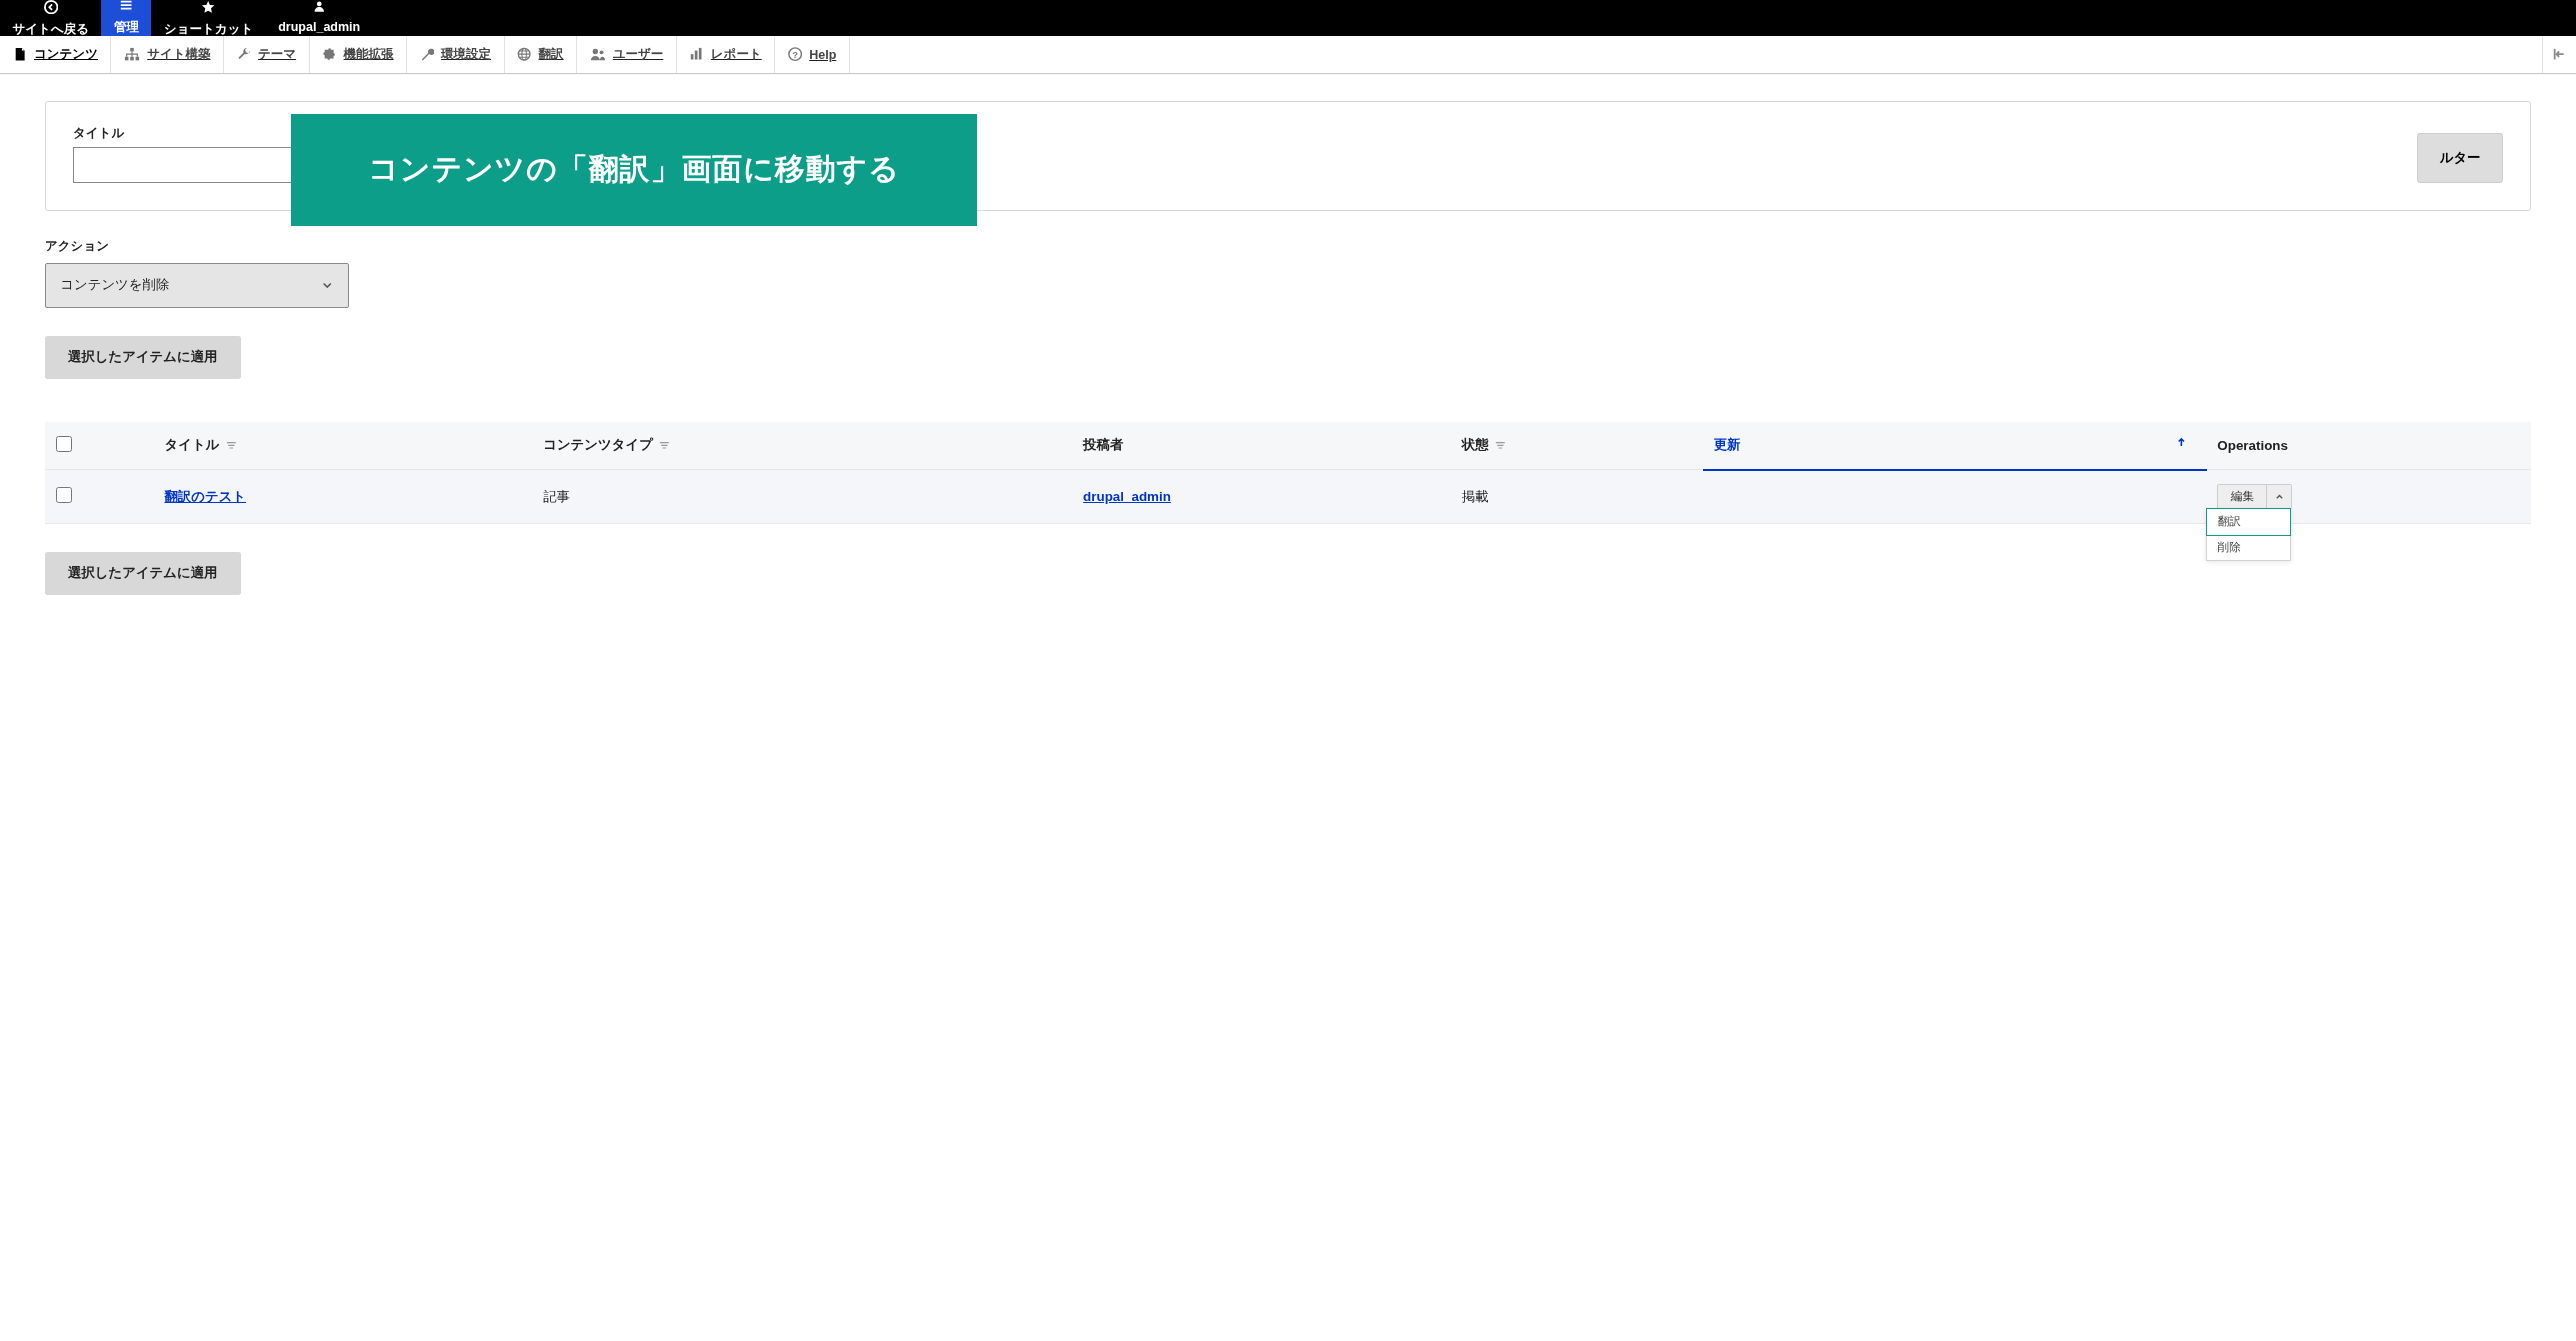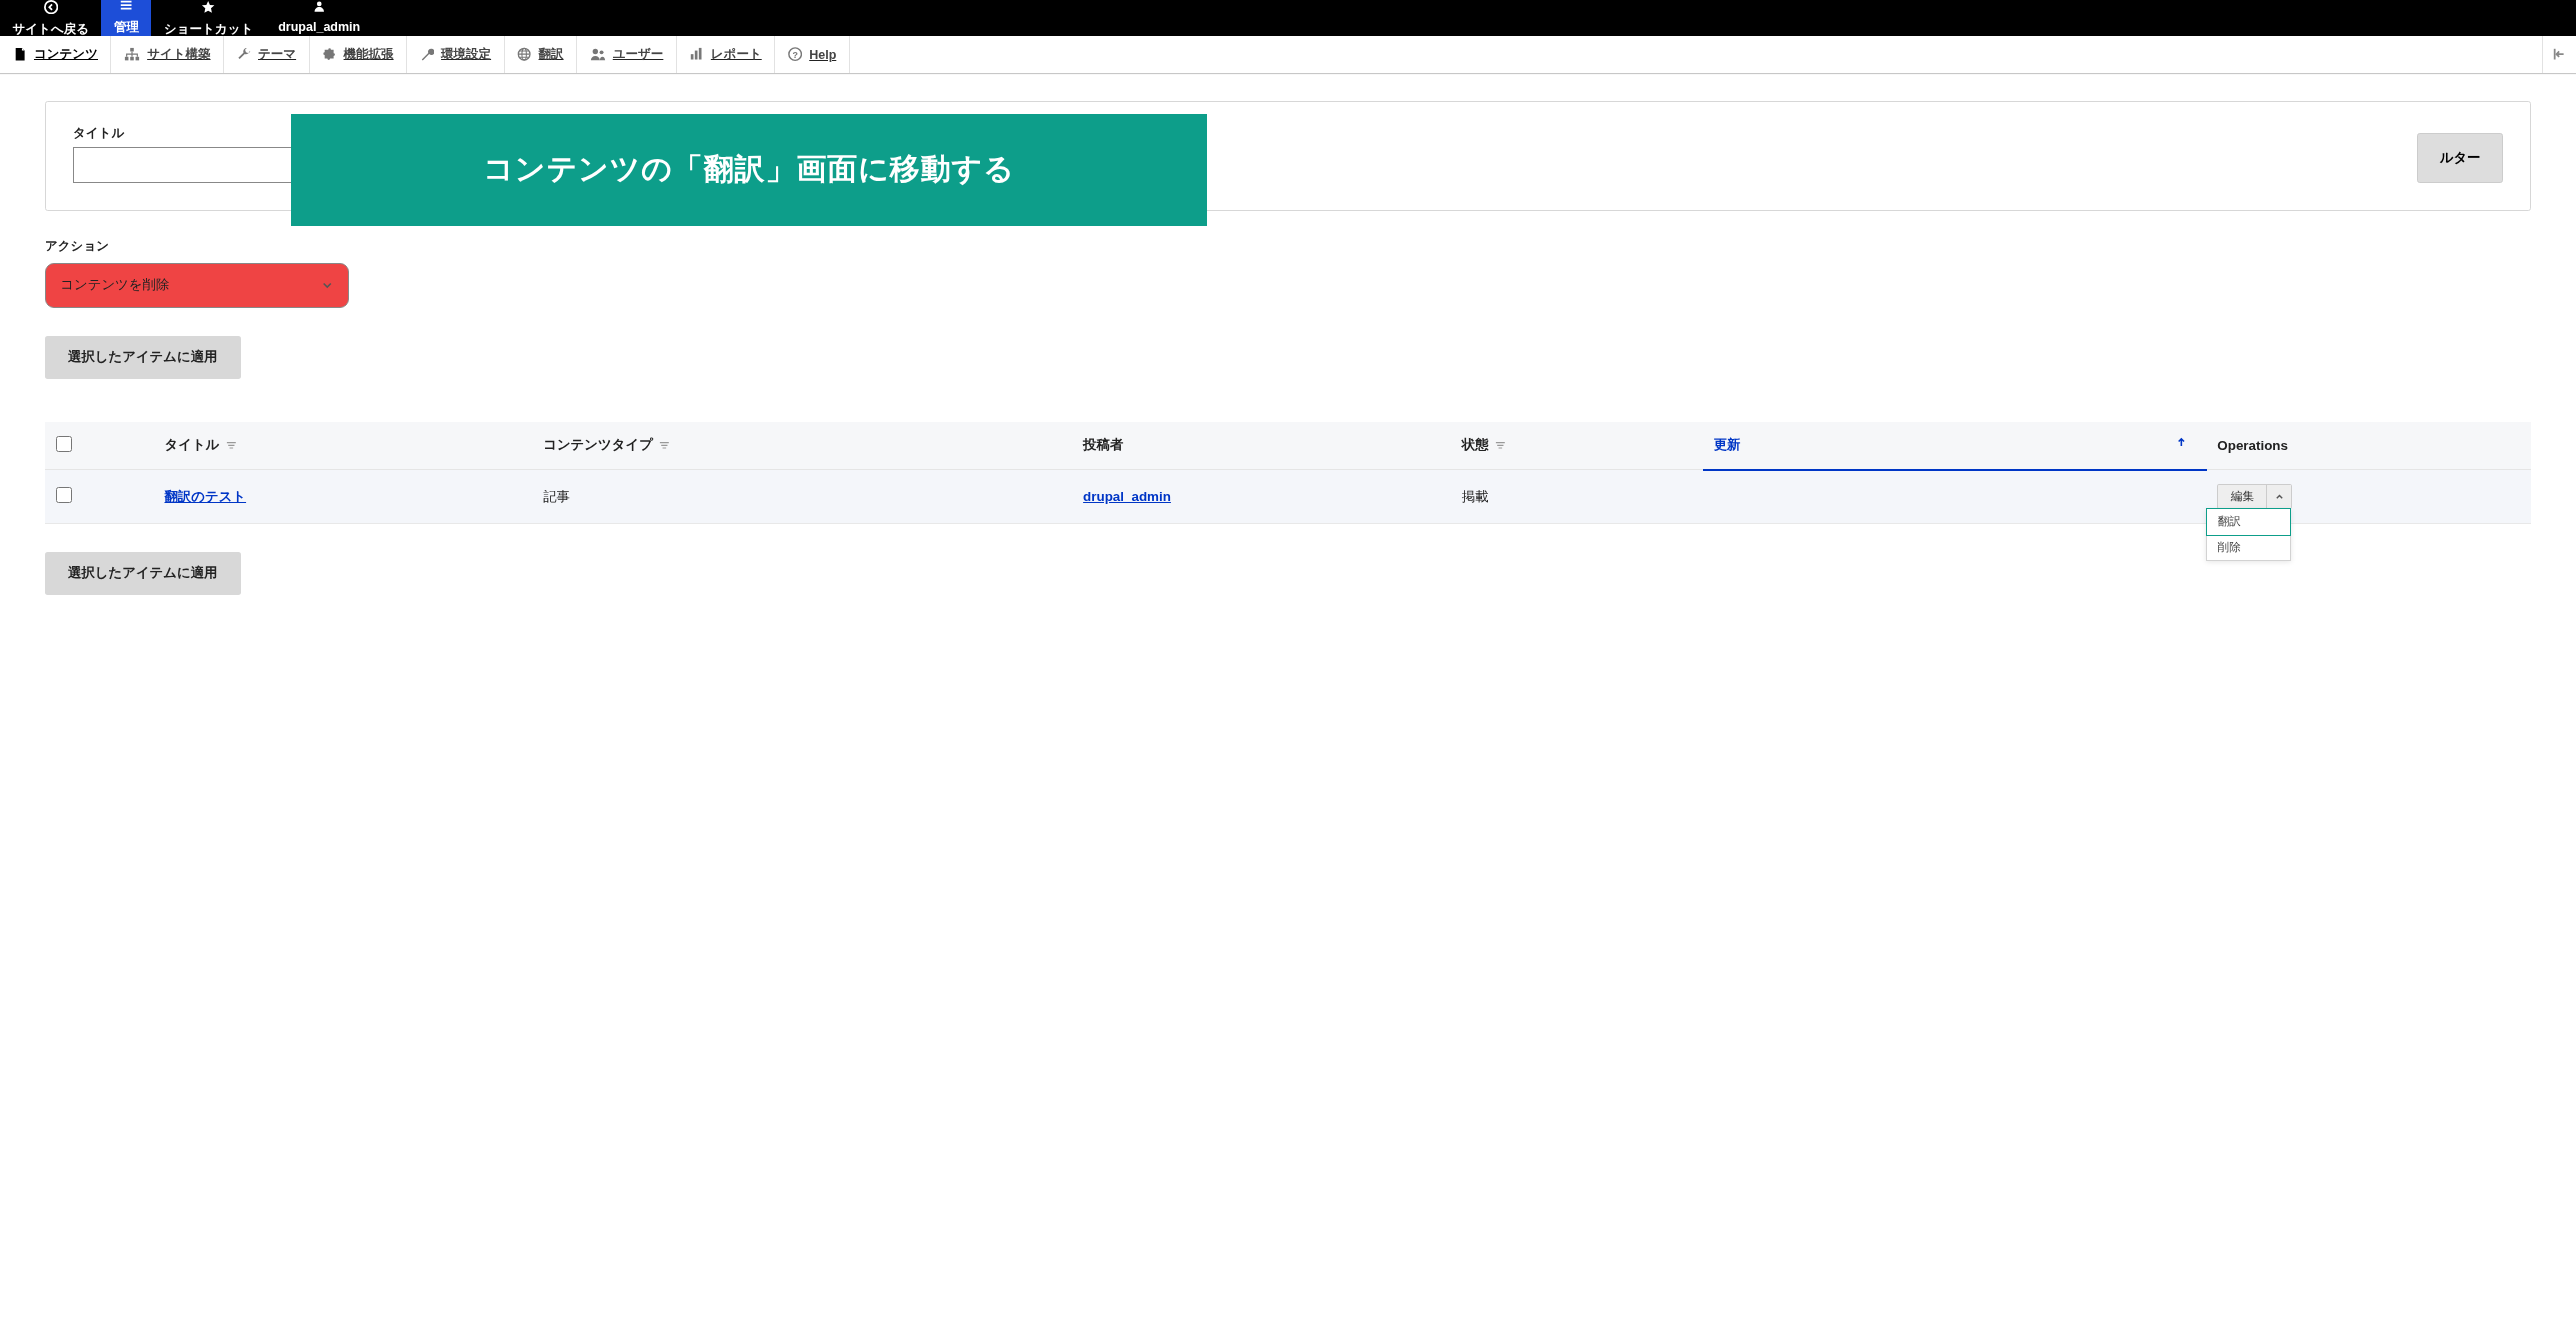--- a/index.html
+++ b/index.html
@@ -75,21 +75,21 @@
   .main {
     padding: 0 45px 36px 45px;
     position: relative;
   }
 
   
   .overlay-banner {
     position: absolute;
     top: 12.5px;
     left: 291px;
-    width: 916px;
+    width: 686px;
     height: 112px;
     background: #0d9e8a;
     color: #fff;
     font-size: 30px;
     font-weight: 700;
     display: flex;
     align-items: center;
     justify-content: center;
     z-index: 5;
     letter-spacing: 0.9px;
@@ -136,27 +136,27 @@
   }
 
   
   .action-block { margin-top: 27px; }
   .action-block .alabel { font-weight: 700; font-size: 12.5px; }
   .action-select {
     margin-top: 7.2px;
     width: 304px;
     height: 45px;
     border: 0.9px solid #888;
-    border-radius: 9px;
+    border-radius: 2px;
     display: flex;
     align-items: center;
     justify-content: space-between;
     padding: 0 14.3px;
     font-size: 13.4px;
-    background: #ef4444;
+    background: #e5e5e5;
     cursor: pointer;
   }
 
   
   .apply-btn {
     margin-top: 28px;
     height: 43px;
     padding: 0 23px;
     background: #d8d8d8;
     border: none;

